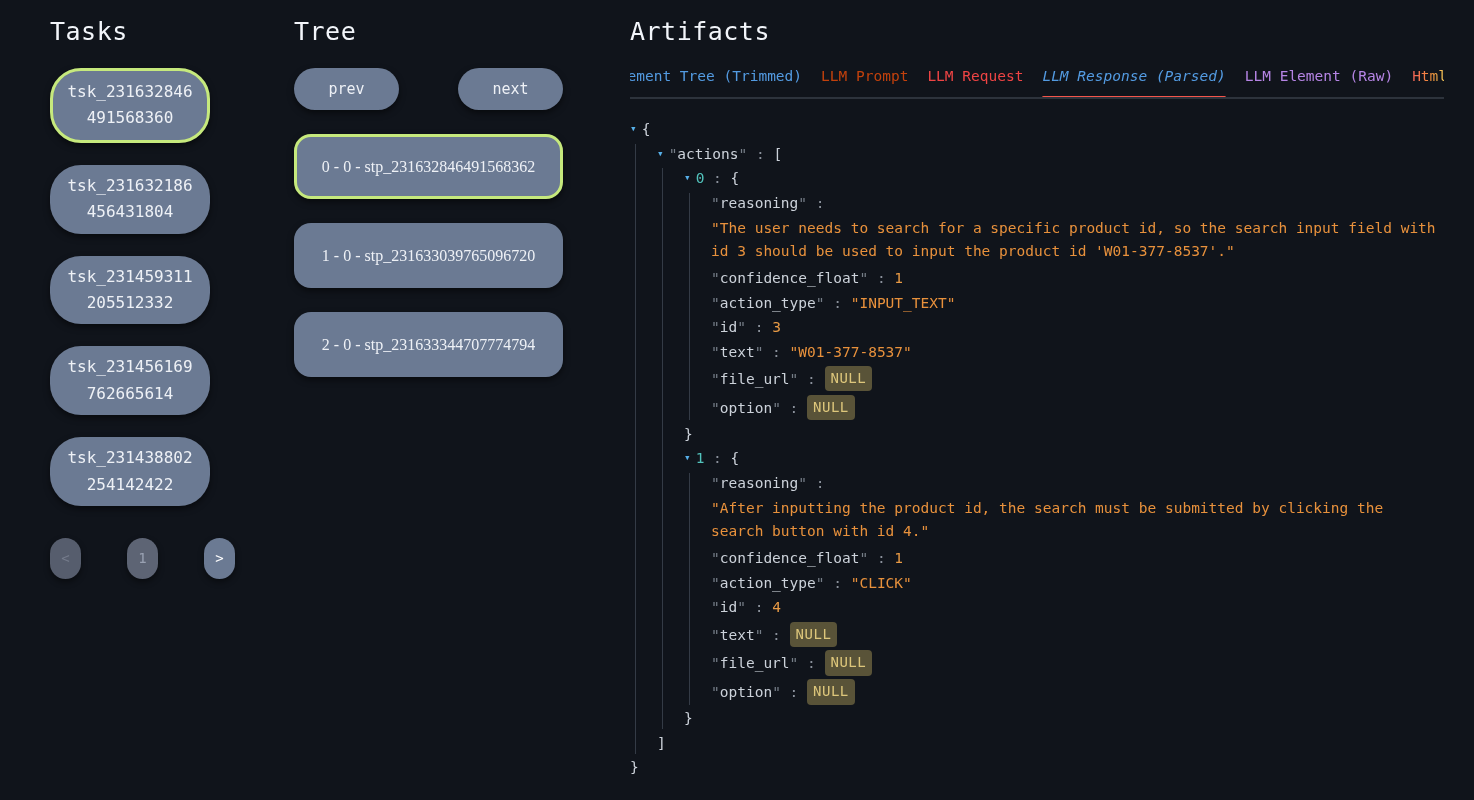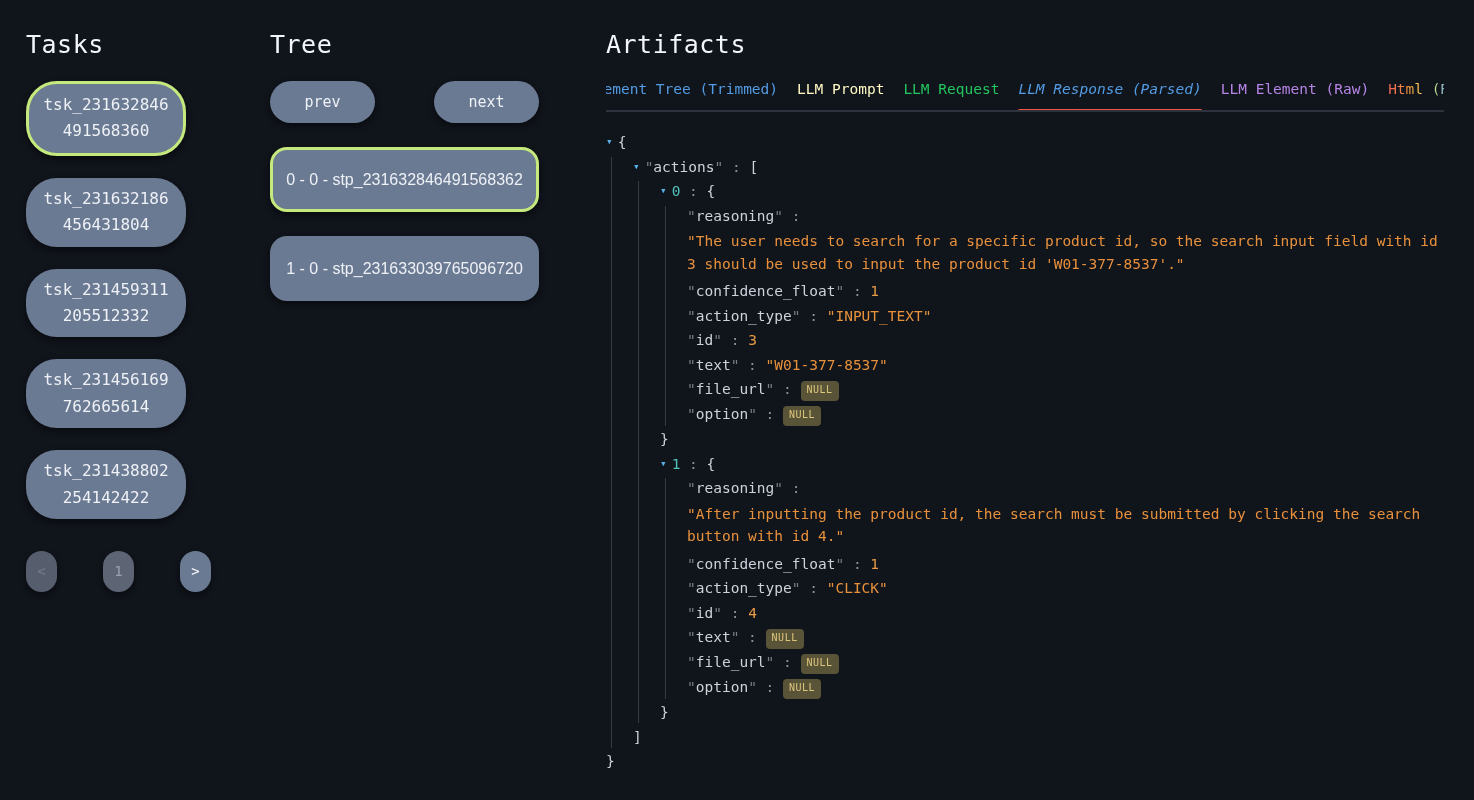--- a/index.html
+++ b/index.html
@@ -2,21 +2,21 @@
 <html style="--btn-bg: #6b7a93; --accent: #c6e97d; --tab-underline: #f4554b;"><head>
 <meta charset="utf-8">
 <style>
   * { margin:0; padding:0; box-sizing:border-box; }
   html,body { width:1474px; height:800px; overflow:hidden; }
   body {
     background:#10141b;
     font-family:"DejaVu Sans Mono","Liberation Mono",monospace;
     color:#eef1f6;
   }
-  .layout { display:flex; padding:28px 30px 0 26px; height:100%; }
+  .layout { display:flex; padding:15px 30px 0 26px; height:100%;margin-left:24px; }
 
   h1.panel-title { font-size:25px; font-weight:500; color:#f2f5fa; letter-spacing:.5px; margin:2px 0 22px; }
 
   
   .tasks-col { width:176px; flex:none; }
   .task-btn {
     display:flex; align-items:center; justify-content:center; text-align:center;
     width:160px; min-height:65px; margin-bottom:22px; padding:8px 14px;
     background:var(--btn-bg); color:#eef1f6; border:none; border-radius:31px;
     font-family:inherit; font-size:16px; line-height:1.65; word-break:break-all;
@@ -37,21 +37,21 @@
   .step-nav { display:flex; justify-content:space-between; margin-bottom:24px; }
   .nav-btn {
     width:105px; height:42px; border:none; border-radius:21px; background:var(--btn-bg);
     color:#eef1f6; font-family:inherit; font-size:15px; cursor:pointer;
     box-shadow:0 3px 6px rgba(0,0,0,.5);
   }
   .step-btn {
     display:flex; align-items:center; justify-content:center; text-align:center;
     width:269px; min-height:65px; margin-bottom:24px; padding:8px 12px;
     background:var(--btn-bg); color:#eef1f6; border:none; border-radius:17px;
-    font-family:Liberation Sans, sans-serif; font-size:16px; line-height:1.6; overflow-wrap:break-word;
+    font-family:Liberation Serif, serif; font-size:16px; line-height:1.6; overflow-wrap:break-word;
     box-shadow:0 3px 6px rgba(0,0,0,.5); cursor:pointer;
   }
   .step-btn.selected { border:3px solid var(--accent); }
 
   
   .artifacts-col { flex:1; margin-left:67px; min-width:0; }
   .tabs-clip { overflow:hidden; border-bottom:2px solid #2d333c; margin-top:6px; }
   .tabs { display:flex; gap:19px; margin-left:-20px; white-space:nowrap; }
   .tab {
     background:none; border:none; font-family:inherit; font-size:14.5px;
@@ -74,21 +74,21 @@
          vertical-align:2px; cursor:pointer; }
   .jq { color:#767e88; }
   .jkey { color:#ccd2da; }
   .jidx { color:#52c3bc; }
   .jcolon { color:#8b929c; }
   .jbrace { color:#ccd2da; }
   .jstr { color:#e8913c; }
   .jnum { color:#e89a45; }
   .jstr.block { max-width:752px; margin:1px 0 6px; line-height:1.55; }
   .null-badge {
-    display:inline-block; background:#595338; color:#ddc67b; font-size:10px;
+    display:inline-block; background:#595338; color:#ddc67b; font-size:14px;
     padding:2px 6px 3px; border-radius:4px; vertical-align:1px; letter-spacing:.5px;
   }
 </style>
 </head>
 <body>
 
 <div class="layout">
 
   <div class="tasks-col">
     <h1 class="panel-title">Tasks</h1>
@@ -108,30 +108,31 @@
 
   <div class="steps-col">
     <h1 class="panel-title">Tree</h1>
     <div class="step-nav">
       <button class="nav-btn">prev</button>
       <button class="nav-btn">next</button>
     </div>
     <div>
         <button class="step-btn selected">0 - 0 - stp_231632846491568362</button>
         <button class="step-btn">1 - 0 - stp_231633039765096720</button>
+        <button class="step-btn">2 - 0 - stp_231633344707774794</button>
       </div>
   </div>
 
   <div class="artifacts-col">
     <h1 class="panel-title">Artifacts</h1>
     <div class="tabs-clip">
       <div class="tabs">
           <button class="tab" style="color: rgb(83, 155, 226);">Element Tree (Trimmed)</button>
-          <button class="tab" style="color: #fef9c3;">LLM Prompt</button>
-          <button class="tab" style="color: #22c55e;">LLM Request</button>
+          <button class="tab" style="color: #c2410c;">LLM Prompt</button>
+          <button class="tab" style="color: #ef4444;">LLM Request</button>
           <button class="tab active" style="color: rgb(83, 155, 226); font-style: italic;">LLM Response (Parsed)</button>
           <button class="tab" style="color: rgb(181, 132, 228);">LLM Element (Raw)</button>
           <button class="tab gradient" style="color: rgb(239, 142, 58);">Html (Raw)</button>
         </div>
     </div>
     <div class="json-viewer">
         <div class="node">
           <div class="jrow"><span class="tri">▾</span><span class="jbrace">{</span></div>
           <div class="children">
             <div class="node">

